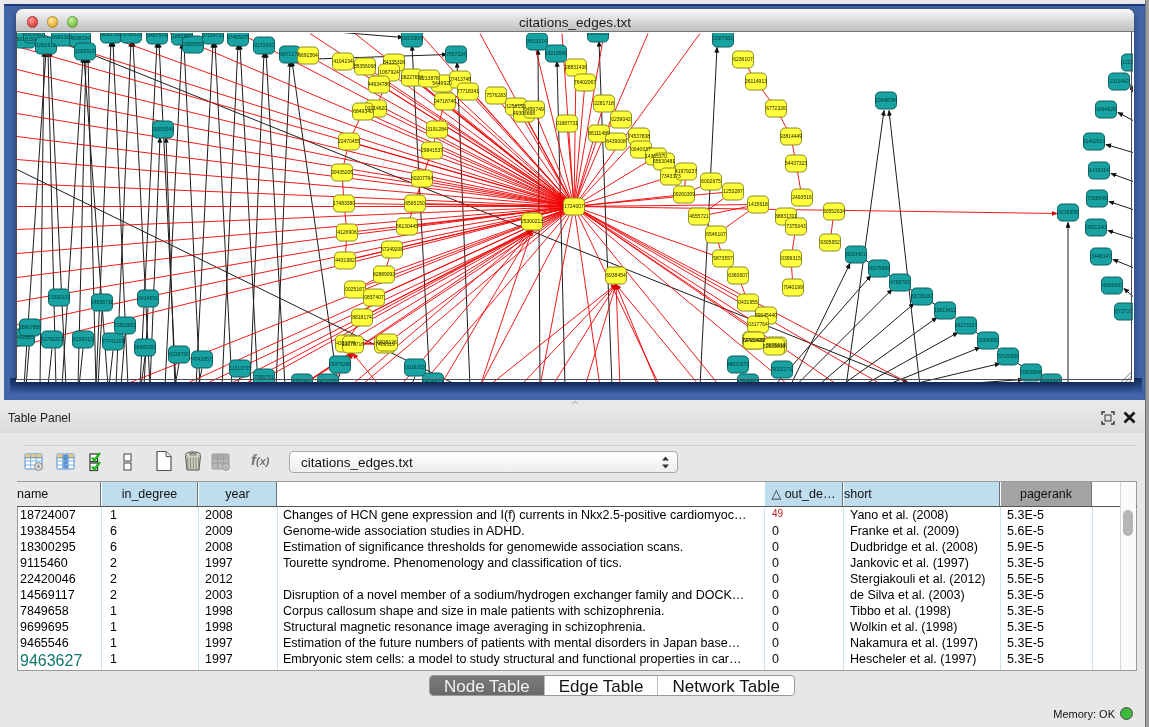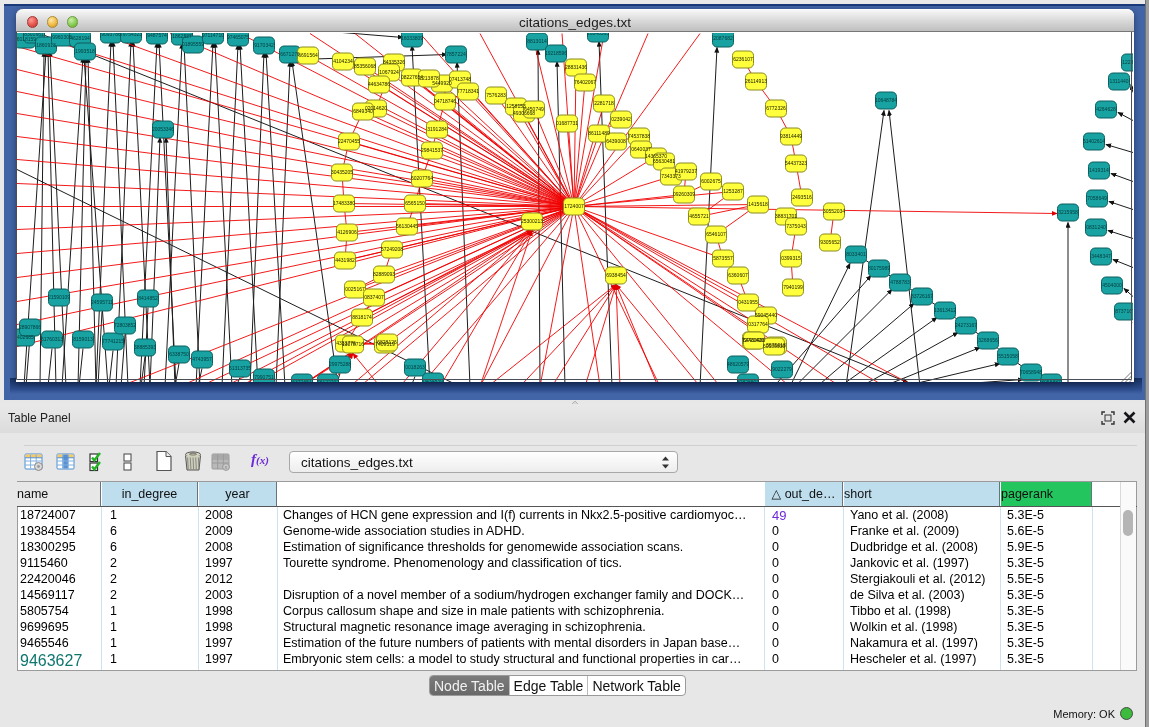--- a/index.html
+++ b/index.html
@@ -8,21 +8,21 @@
 #win{position:absolute;left:16px;top:9px;width:1118px;height:373px;border-radius:7px 7px 0 0;background:#fff;box-shadow:0 2px 6px rgba(0,0,20,.45)}
 #titlebar{position:absolute;left:0;top:0;width:1118px;height:22.5px;border-radius:7px 7px 0 0;background:linear-gradient(#f7f7f7,#d7d7d7 55%,#bfbfbf);border-bottom:1px solid #777;border-top:1px solid #fdfdfd}
 #title{position:absolute;left:0;top:4.5px;width:100%;text-align:center;font-size:13.5px;color:#1c1c1c}
 .tl{position:absolute;top:6px;width:11.5px;height:11.5px;border-radius:50%}
 #canvas{position:absolute;left:1px;top:23.5px;width:1116px;height:349px;overflow:hidden}
 #tp{position:absolute;left:0;top:0;width:1149px;height:566px}
 #tpbg{position:absolute;left:0;top:400px;width:1149px;height:327px;background:#e7e7e7}
 #tphead{position:absolute;left:0;top:404px;width:1149px;height:29px;background:linear-gradient(#e9e9e9,#dcdcdc)}
 #tbl{position:absolute;left:17px;top:481px;width:1120px;height:190px;background:#fff;border:1px solid #9b9b9b}
 #tabs{position:absolute;left:429px;top:674.5px;height:21.5px;border:1px solid #9a9a9a;border-radius:4px;overflow:hidden;background:#fff;display:flex}
-.tab{font-size:14px;line-height:21px;padding:0 4px;color:#111}
+.tab{font-size:17px;line-height:21px;padding:0 14px;color:#111}
 .sel{background:linear-gradient(#7b7b7b,#696969);color:#f2f2f2}
 #scroll{position:absolute;left:1120px;top:482px;width:16px;height:188px;background:#fafafa;border-left:1px solid #d9d9d9}
 #thumb{position:absolute;left:1123px;top:510px;width:10px;height:26px;background:#b5b5b5;border-radius:5px}
 #redge{position:absolute;right:0;top:0;width:4px;height:727px;background:#9e9e9e;border-left:1px solid #707070}
 </style></head><body>
 <div id="app">
 <div id="netbg"></div>
 <div id="winshadow"></div>
 <div id="win">
  <div id="canvas"><svg id="graph" width="1116" height="350" viewBox="17 31.5 1116 350">
@@ -658,47 +658,47 @@
       <svg style="position:absolute;left:211px;top:452px" width="20" height="20" viewBox="0 0 20 20">
         <rect x="1" y="2" width="17" height="15" rx="1" fill="#b9b9b9" stroke="#9a9a9a"></rect>
         <rect x="1" y="2" width="17" height="4" fill="#a8a8a8"></rect>
         <line x1="1" y1="7" x2="18" y2="7" stroke="#9a9a9a"></line>
         <line x1="1" y1="11" x2="18" y2="11" stroke="#9a9a9a"></line>
         <line x1="6.7" y1="2" x2="6.7" y2="17" stroke="#9a9a9a"></line>
         <line x1="12.3" y1="2" x2="12.3" y2="17" stroke="#9a9a9a"></line>
         <circle cx="15" cy="15" r="3.4" fill="#c8c8c8" stroke="#999"></circle>
         <text x="15" y="17.2" font-size="6" text-anchor="middle" fill="#888">x</text>
       </svg>
-      <div style="position:absolute;left:251px;top:451px;font-family:Liberation Serif, serif;font-style:italic;font-weight:bold;font-size:15px;color:#6d28d9">f<span style="font-size:11px">(x)</span></div>
+      <div style="position:absolute;left:251px;top:451px;font-family:Liberation Sans, sans-serif;font-style:italic;font-weight:bold;font-size:15px;color:#737373">f<span style="font-size:11px">(x)</span></div>
  <div style="position:absolute;left:289px;top:450.5px;width:389px;height:22px;background:linear-gradient(#ffffff,#ededed);border:1px solid #a8a8a8;border-radius:4px;font-size:13.5px;line-height:21px;color:#111;padding-left:11px">citations_edges.txt
    <svg style="position:absolute;right:7px;top:3.5px" width="9" height="15" viewBox="0 0 9 15">
           <path d="M1 5.5 L4.5 1.5 L8 5.5 Z" fill="#333"></path>
           <path d="M1 9.5 L4.5 13.5 L8 9.5 Z" fill="#333"></path>
         </svg>
  </div>
  <div id="tbl"></div>
  <div style="position:absolute;left:17px;top:506px;width:1120px;height:1px;background:#555"></div>
  <div style="position:absolute;left:17px;top:482px;width:84px;height:24px;background:#e7e7e7;border-right:1px solid #68737b;text-align:left;line-height:24px;font-size:12.5px;color:#111">name</div>
       <div style="position:absolute;left:102px;top:482px;width:96px;height:24px;background:#bedded;border-right:1px solid #68737b;text-align:center;line-height:24px;font-size:12.5px;color:#111">in_degree</div>
       <div style="position:absolute;left:199px;top:482px;width:78px;height:24px;background:#bedded;border-right:1px solid #68737b;text-align:center;line-height:24px;font-size:12.5px;color:#111">year</div>
       <div style="position:absolute;left:765px;top:482px;width:78px;height:24px;background:#bedded;border-right:1px solid #68737b;text-align:center;line-height:24px;font-size:12.5px;color:#111">△ out_de…</div>
       <div style="position:absolute;left:844px;top:482px;width:156px;height:24px;background:#bedded;border-right:1px solid #68737b;line-height:24px;font-size:12.5px;color:#111">short</div>
-      <div style="position:absolute;left:1001px;top:482px;width:91px;height:24px;background:#22c55e;border-right:1px solid #68737b;text-align:left;line-height:24px;font-size:12.5px;color:#111">pagerank</div>
+      <div style="position:absolute;left:1001px;top:482px;width:91px;height:24px;background:#a3a3a3;border-right:1px solid #68737b;text-align:center;line-height:24px;font-size:12.5px;color:#111">pagerank</div>
       <div style="position:absolute;left:101px;top:507px;width:1px;height:163px;background:#cde3ef"></div>
       <div style="position:absolute;left:198px;top:507px;width:1px;height:163px;background:#cde3ef"></div>
       <div style="position:absolute;left:277px;top:507px;width:1px;height:163px;background:#cde3ef"></div>
       <div style="position:absolute;left:764px;top:507px;width:1px;height:163px;background:#cde3ef"></div>
       <div style="position:absolute;left:843px;top:507px;width:1px;height:163px;background:#cde3ef"></div>
       <div style="position:absolute;left:1000px;top:507px;width:1px;height:163px;background:#cde3ef"></div>
       <div style="position:absolute;left:1092px;top:507px;width:1px;height:163px;background:#cde3ef"></div>
       <div style="position:absolute;left:20px;top:507.5px;font-size:12.5px;white-space:nowrap;color:#000">18724007</div>
       <div style="position:absolute;left:110px;top:507.5px;font-size:12.5px;white-space:nowrap;color:#000">1</div>
       <div style="position:absolute;left:205px;top:507.5px;font-size:12.5px;white-space:nowrap;color:#000">2008</div>
       <div style="position:absolute;left:283px;top:507.5px;font-size:12.5px;white-space:nowrap;color:#000">Changes of HCN gene expression and I(f) currents in Nkx2.5‑positive cardiomyoc…</div>
-      <div style="position:absolute;left:772px;top:507.5px;font-size:13px;white-space:nowrap;color:#6d28d9">49</div>
+      <div style="position:absolute;left:772px;top:507.5px;font-size:10px;white-space:nowrap;color:#b91c1c">49</div>
       <div style="position:absolute;left:850px;top:507.5px;font-size:12.5px;white-space:nowrap;color:#000">Yano et al. (2008)</div>
       <div style="position:absolute;left:1007px;top:507.5px;font-size:12.5px;white-space:nowrap;color:#000">5.3E-5</div>
       <div style="position:absolute;left:20px;top:523.6px;font-size:12.5px;white-space:nowrap;color:#000">19384554</div>
       <div style="position:absolute;left:110px;top:523.6px;font-size:12.5px;white-space:nowrap;color:#000">6</div>
       <div style="position:absolute;left:205px;top:523.6px;font-size:12.5px;white-space:nowrap;color:#000">2009</div>
       <div style="position:absolute;left:283px;top:523.6px;font-size:12.5px;white-space:nowrap;color:#000">Genome‑wide association studies in ADHD.</div>
       <div style="position:absolute;left:772px;top:523.6px;font-size:12.5px;white-space:nowrap;color:#000">0</div>
       <div style="position:absolute;left:850px;top:523.6px;font-size:12.5px;white-space:nowrap;color:#000">Franke et al. (2009)</div>
       <div style="position:absolute;left:1007px;top:523.6px;font-size:12.5px;white-space:nowrap;color:#000">5.6E-5</div>
       <div style="position:absolute;left:20px;top:539.7px;font-size:12.5px;white-space:nowrap;color:#000">18300295</div>
@@ -721,21 +721,21 @@
       <div style="position:absolute;left:772px;top:571.9px;font-size:12.5px;white-space:nowrap;color:#000">0</div>
       <div style="position:absolute;left:850px;top:571.9px;font-size:12.5px;white-space:nowrap;color:#000">Stergiakouli et al. (2012)</div>
       <div style="position:absolute;left:1007px;top:571.9px;font-size:12.5px;white-space:nowrap;color:#000">5.5E-5</div>
       <div style="position:absolute;left:20px;top:588.0px;font-size:12.5px;white-space:nowrap;color:#000">14569117</div>
       <div style="position:absolute;left:110px;top:588.0px;font-size:12.5px;white-space:nowrap;color:#000">2</div>
       <div style="position:absolute;left:205px;top:588.0px;font-size:12.5px;white-space:nowrap;color:#000">2003</div>
       <div style="position:absolute;left:283px;top:588.0px;font-size:12.5px;white-space:nowrap;color:#000">Disruption of a novel member of a sodium/hydrogen exchanger family and DOCK…</div>
       <div style="position:absolute;left:772px;top:588.0px;font-size:12.5px;white-space:nowrap;color:#000">0</div>
       <div style="position:absolute;left:850px;top:588.0px;font-size:12.5px;white-space:nowrap;color:#000">de Silva et al. (2003)</div>
       <div style="position:absolute;left:1007px;top:588.0px;font-size:12.5px;white-space:nowrap;color:#000">5.3E-5</div>
-      <div style="position:absolute;left:20px;top:604.1px;font-size:12.5px;white-space:nowrap;color:#000">5805754</div>
+      <div style="position:absolute;left:20px;top:604.1px;font-size:12.5px;white-space:nowrap;color:#000">7849658</div>
       <div style="position:absolute;left:110px;top:604.1px;font-size:12.5px;white-space:nowrap;color:#000">1</div>
       <div style="position:absolute;left:205px;top:604.1px;font-size:12.5px;white-space:nowrap;color:#000">1998</div>
       <div style="position:absolute;left:283px;top:604.1px;font-size:12.5px;white-space:nowrap;color:#000">Corpus callosum shape and size in male patients with schizophrenia.</div>
       <div style="position:absolute;left:772px;top:604.1px;font-size:12.5px;white-space:nowrap;color:#000">0</div>
       <div style="position:absolute;left:850px;top:604.1px;font-size:12.5px;white-space:nowrap;color:#000">Tibbo et al. (1998)</div>
       <div style="position:absolute;left:1007px;top:604.1px;font-size:12.5px;white-space:nowrap;color:#000">5.3E-5</div>
       <div style="position:absolute;left:20px;top:620.2px;font-size:12.5px;white-space:nowrap;color:#000">9699695</div>
       <div style="position:absolute;left:110px;top:620.2px;font-size:12.5px;white-space:nowrap;color:#000">1</div>
       <div style="position:absolute;left:205px;top:620.2px;font-size:12.5px;white-space:nowrap;color:#000">1998</div>
       <div style="position:absolute;left:283px;top:620.2px;font-size:12.5px;white-space:nowrap;color:#000">Structural magnetic resonance image averaging in schizophrenia.</div>

